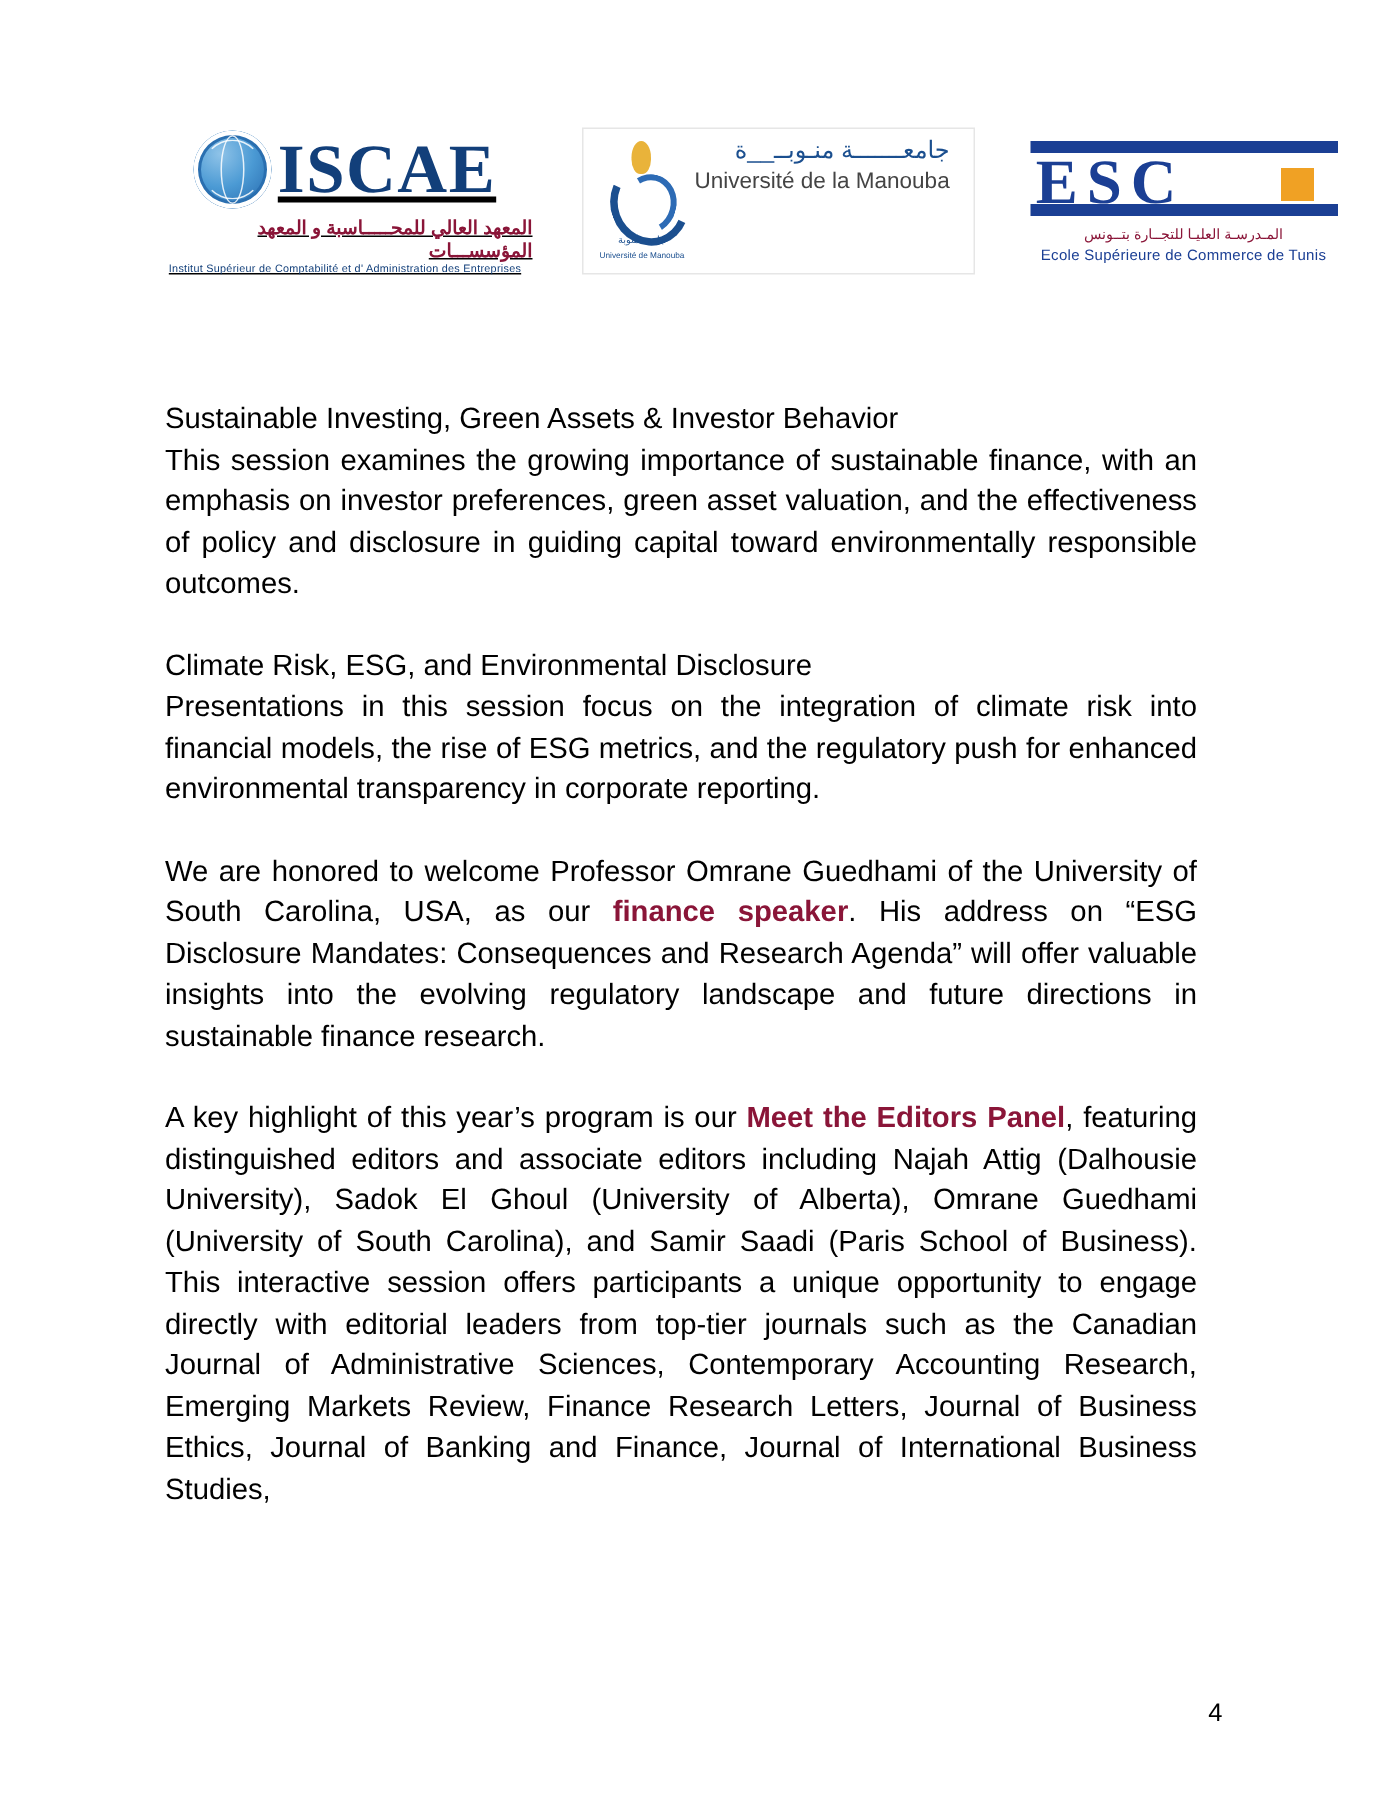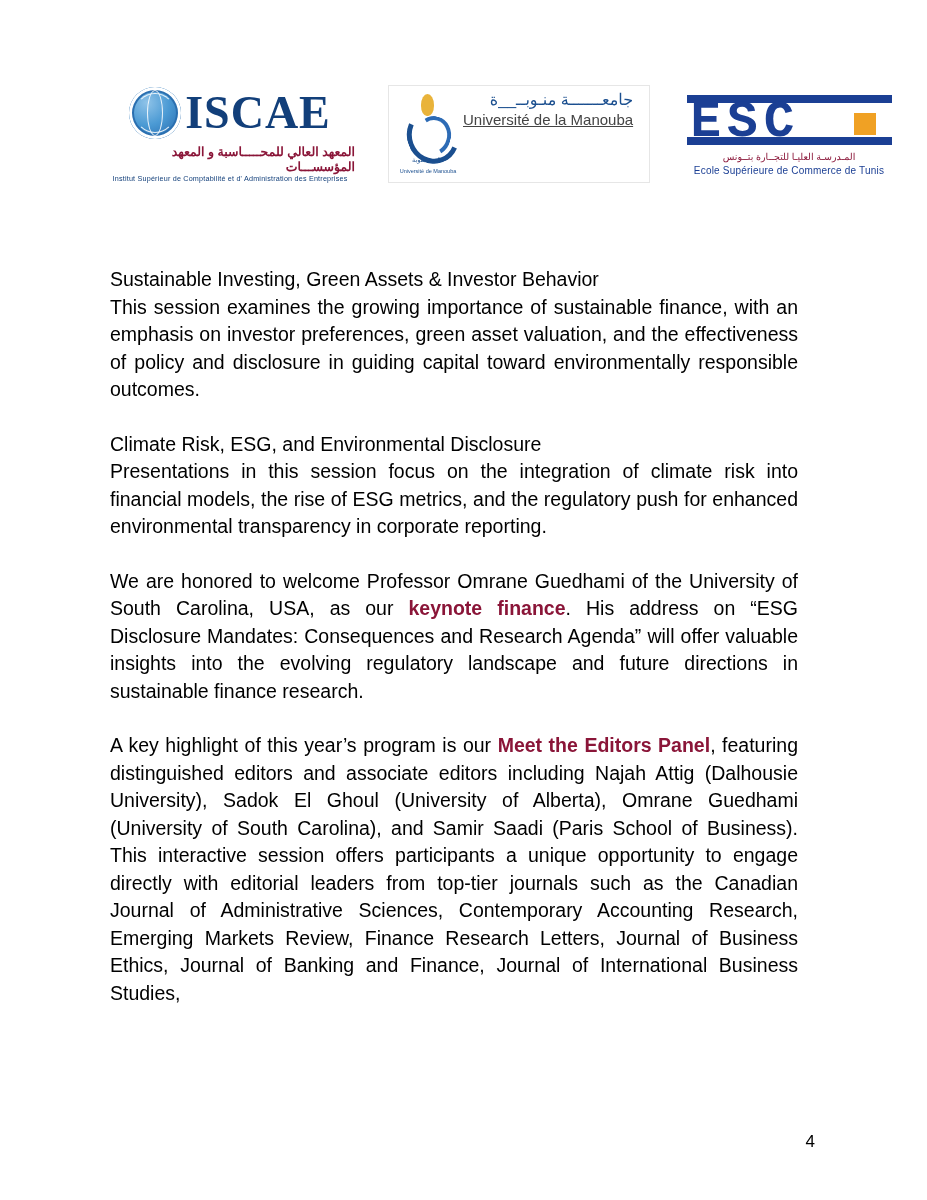--- a/index.html
+++ b/index.html
@@ -34,20 +34,21 @@
     align-items: center;
     justify-content: space-between;
   }
 
   
   .logo-iscae {
     display: flex;
     flex-direction: column;
     align-items: center;
     width: 250px;
+    text-decoration: underline;
   }
   .iscae-top {
     display: flex;
     align-items: center;
     height: 56px;
   }
   .iscae-globe {
     width: 52px;
     height: 52px;
     border-radius: 50%;
@@ -164,21 +165,20 @@
     color: #1b4f8f;
     direction: rtl;
     letter-spacing: 1px;
     white-space: nowrap;
   }
   .manouba-fr {
     font-size: 15px;
     color: #444444;
     margin-top: 2px;
     white-space: nowrap;
-    text-decoration: underline;
   }
 
   
   .logo-esc {
     width: 212px;
     display: flex;
     flex-direction: column;
     align-items: center;
   }
   .esc-mark {
@@ -194,23 +194,23 @@
   }
   .esc-bar-bottom {
     position: absolute;
     bottom: 10px; left: 0;
     width: 205px; height: 8px;
     background: #1b3f94;
   }
   .esc-letters {
     position: absolute;
     top: 10px; left: 4px;
-    font-family: Liberation Mono, monospace;
+    font-family: Liberation Serif, serif;
     font-weight: bold;
-    font-size: 51px;
+    font-size: 42px;
     letter-spacing: 6px;
     color: #1b3f94;
     line-height: 40px;
   }
   .esc-orange {
     position: absolute;
     top: 20px; right: 16px;
     width: 22px; height: 22px;
     background: #f0a124;
   }
@@ -307,21 +307,21 @@
 
     <p class="para">
       <span class="line-tight">Sustainable Investing, Green Assets &amp; Investor Behavior</span><span>This session examines the growing importance of sustainable finance, with an emphasis on investor preferences, green asset valuation, and the effectiveness of policy and disclosure in guiding capital toward environmentally responsible outcomes.</span>
     </p>
 
     <p class="para">
       <span class="line-tight">Climate Risk, ESG, and Environmental Disclosure</span><span>Presentations in this session focus on the integration of climate risk into financial models, the rise of ESG metrics, and the regulatory push for enhanced environmental transparency in corporate reporting.</span>
     </p>
 
     <p class="para">
-      <span>We are honored to welcome Professor Omrane Guedhami of the University of South Carolina, USA, as our </span><span class="highlight">keynote finance</span><span>. His address on “ESG Disclosure Mandates: Consequences and Research Agenda” will offer valuable insights into the evolving regulatory landscape and future directions in sustainable finance research.</span>
+      <span>We are honored to welcome Professor Omrane Guedhami of the University of South Carolina, USA, as our </span><span class="highlight">finance speaker</span><span>. His address on “ESG Disclosure Mandates: Consequences and Research Agenda” will offer valuable insights into the evolving regulatory landscape and future directions in sustainable finance research.</span>
     </p>
 
     <p class="para">
       <span>A key highlight of this year’s program is our </span><span class="highlight">Meet the Editors Panel</span><span>, featuring distinguished editors and associate editors including Najah Attig (Dalhousie University), Sadok El Ghoul (University of Alberta), Omrane Guedhami (University of South Carolina), and Samir Saadi (Paris School of Business). This interactive session offers participants a unique opportunity to engage directly with editorial leaders from top-tier journals such as the Canadian Journal of Administrative Sciences, Contemporary Accounting Research, Emerging Markets Review, Finance Research Letters, Journal of Business Ethics, Journal of Banking and Finance, Journal of International Business Studies,</span>
     </p>
 
   </div>
 
   <div class="page-number">4</div>
 

